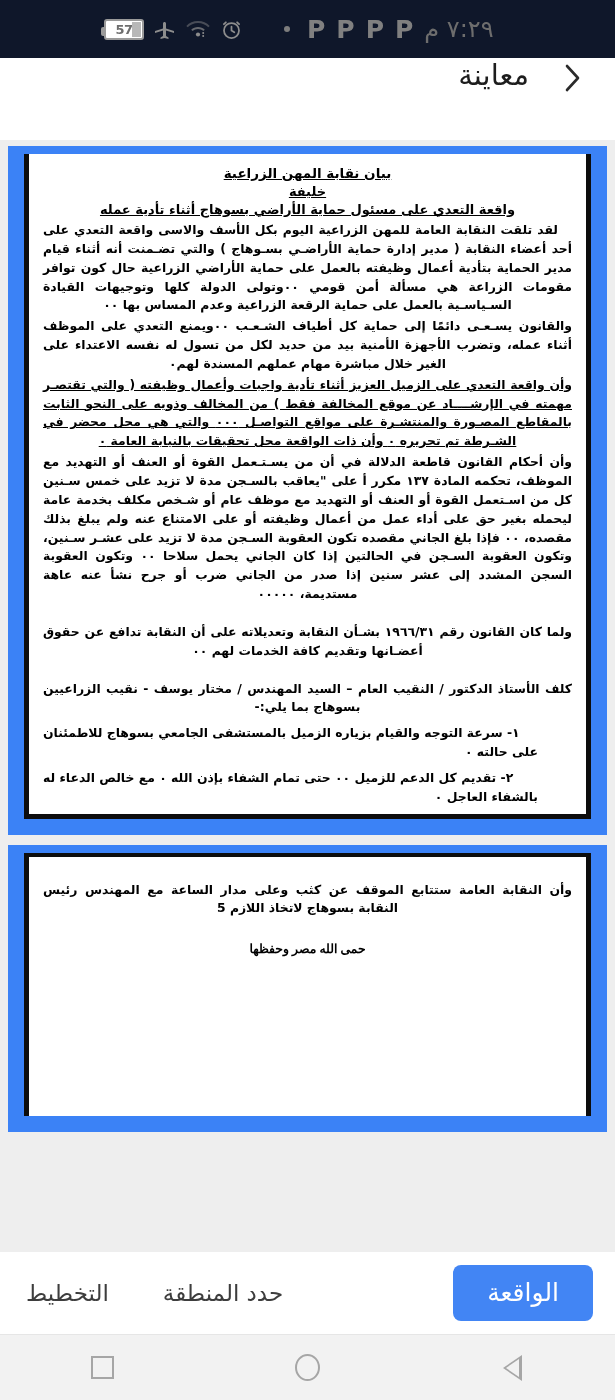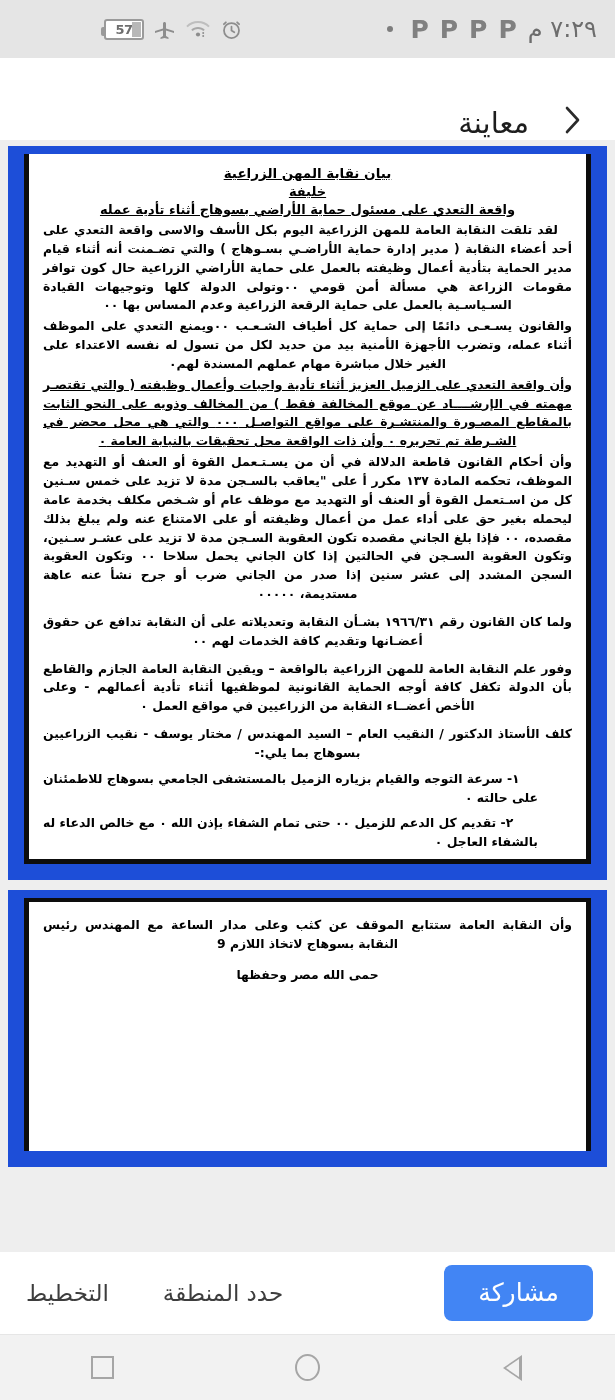--- a/index.html
+++ b/index.html
@@ -18,26 +18,27 @@
     height: 1400px;
     background: #ffffff;
     display: flex;
     flex-direction: column;
   }
 
   
   .status-bar {
     height: 58px;
     flex: 0 0 58px;
-    background: #e5e5e5;
-    display: flex;
-    align-items: center;
-    justify-content: space-between;
+    background: #0f172a;
+    display: flex;
+    align-items: center;
+    justify-content: flex-start;
     padding: 0 18px 0 22px;
     direction: ltr;
+    gap: 40px;
   }
   .status-left {
     display: flex;
     align-items: center;
     gap: 9px;
     padding-left: 82px;
   }
   .status-right {
     display: flex;
     align-items: center;
@@ -103,21 +104,21 @@
     direction: rtl;
     white-space: nowrap;
   }
 
   
   .app-header {
     height: 82px;
     flex: 0 0 82px;
     background: #ffffff;
     display: flex;
-    align-items: flex-end;
+    align-items: flex-start;
     justify-content: flex-start;
     padding: 0 26px;
     gap: 26px;
   }
   .header-title {
     font-size: 29px;
     color: #1d1d1d;
     font-weight: 400;
   }
   .chev-btn {
@@ -128,21 +129,21 @@
 
   
   .doc-scroll {
     flex: 1 1 auto;
     background: #eeeeee;
     padding: 6px 8px 0 8px;
     overflow: hidden;
     position: relative;
   }
   .page-card {
-    background: #1d4ed8;
+    background: #3b82f6;
     margin: 0 auto 10px auto;
     padding: 8px 16px 16px 16px;
     width: 100%;
     position: relative;
   }
   .scan-frame {
     border-left: 5px solid #0d0d0d;
     border-right: 5px solid #0d0d0d;
     border-top: none;
     border-bottom: none;
@@ -187,21 +188,21 @@
   .p {
     font-size: 12.4px;
     line-height: 1.52;
     margin: 0 0 2px 0;
     text-align: justify;
     text-align-last: center;
     font-weight: 600;
     letter-spacing: -0.15px;
   }
   .p.indent { text-indent: 14px; }
-  .p.gap { margin-top: 9px; }
+  .p.gap { margin-top: 19px; }
   .p.u { text-decoration: underline; }
   .p.list {
     text-align: left;
     text-align-last: right;
     padding-right: 34px;
     margin-top: 7px;
   }
   .p.sig {
     text-align: center;
     text-align-last: center;
@@ -356,41 +357,40 @@
       <div class="scan-frame has-bottom">
         <div class="doc">
           <h1 class="t-main">بيان نقابة المهن الزراعية</h1>
           <h2 class="t-sub">خليفة</h2>
           <h3 class="t-third">واقعة التعدي على مسئول حماية الأراضي بسوهاج أثناء تأدية عمله</h3>
           <p class="p indent">لقد تلقت النقابة العامة للمهن الزراعية اليوم بكل الأسف والاسى واقعة التعدي على أحد أعضاء النقابة ( مدير إدارة حماية الأراضـي بسـوهاج ) والتي تضـمنت أنه أثناء قيام مدير الحماية بتأدية أعمال وظيفته بالعمل على حماية الأراضي الزراعية حال كون توافر مقومات الزراعة هي مسألة أمن قومي ٠٠وتولى الدولة كلها وتوجيهات القيادة السـياسـية بالعمل على حماية الرقعة الزراعية وعدم المساس بها ٠٠</p>
           <p class="p">والقانون يسـعـى دائمًا إلى حماية كل أطياف الشـعـب ٠٠ويمنع التعدي على الموظف أثناء عمله، وتضرب الأجهزة الأمنية بيد من حديد لكل من تسول له نفسه الاعتداء على الغير خلال مباشرة مهام عملهم المسندة لهم٠</p>
           <p class="p u">وأن واقعة التعدي على الزميل العزيز أثناء تأدية واجبات وأعمال وظيفته ( والتي تقتصـر مهمته في الإرشــــاد عن موقع المخالفة فقط ) من المخالف وذويه على النحو الثابت بالمقاطع المصـورة والمنتشـرة على مواقع التواصـل ٠٠٠ والتي هي محل محضر في الشـرطة تم تحريره ٠ وأن ذات الواقعة محل تحقيقات بالنيابة العامة ٠</p>
           <p class="p">وأن أحكام القانون قاطعة الدلالة في أن من يسـتـعمل القوة أو العنف أو التهديد مع الموظف، تحكمه المادة ١٣٧ مكرر أ على "يعاقب بالسـجن مدة لا تزيد على خمس سـنين كل من اسـتعمل القوة أو العنف أو التهديد مع موظف عام أو شـخص مكلف بخدمة عامة ليحمله بغير حق على أداء عمل من أعمال وظيفته أو على الامتناع عنه ولم يبلغ بذلك مقصده، ٠٠ فإذا بلغ الجاني مقصده تكون العقوبة السـجن مدة لا تزيد على عشـر سـنين، وتكون العقوبة السـجن في الحالتين إذا كان الجاني يحمل سلاحا ٠٠ وتكون العقوبة السجن المشدد إلى عشر سنين إذا صدر من الجاني ضرب أو جرح نشأ عنه عاهة مستديمة، ٠٠٠٠٠</p>
           <p class="p gap">ولما كان القانون رقم ١٩٦٦/٣١ بشـأن النقابة وتعديلاته على أن النقابة تدافع عن حقوق أعضـانها وتقديم كافة الخدمات لهم ٠٠</p>
-          <p class="p gap">وفور علم النقابة العامة للمهن الزراعية بالواقعة – ويقين النقابة العامة الجازم والقاطع بأن الدولة تكفل كافة أوجه الحماية القانونية لموظفيها أثناء تأدية أعمالهم - وعلى الأخص أعضــاء النقابة من الزراعيين في مواقع العمل ٠</p>
           <p class="p gap">كلف الأستاذ الدكتور / النقيب العام – السيد المهندس / مختار يوسف - نقيب الزراعيين بسوهاج بما يلي:-</p>
           <p class="p list">١- سرعة التوجه والقيام بزياره الزميل بالمستشفى الجامعي بسوهاج للاطمئنان على حالته ٠</p>
           <p class="p list">٢- تقديم كل الدعم للزميل ٠٠ حتى تمام الشفاء بإذن الله ٠ مع خالص الدعاء له بالشفاء العاجل ٠</p>
         </div>
       </div>
     </div>
 
     <div class="page-card">
       <div class="scan-frame has-top">
         <div class="doc page2-pad">
-          <p class="p gap">وأن النقابة العامة ستتابع الموقف عن كثب وعلى مدار الساعة مع المهندس رئيس النقابة بسوهاج لاتخاذ اللازم 9</p>
-          <p class="p sig" style="margin-top:12px;">حمى الله مصر وحفظها</p>
+          <p class="p gap">وأن النقابة العامة ستتابع الموقف عن كثب وعلى مدار الساعة مع المهندس رئيس النقابة بسوهاج لاتخاذ اللازم 5</p>
+          <p class="p sig" style="margin-top:22px;font-family:Liberation Serif, serif;">حمى الله مصر وحفظها</p>
         </div>
       </div>
     </div>
 
   </div>
 
   <div class="bottom-bar">
-    <button class="btn-share">مشاركة</button>
+    <button class="btn-share">الواقعة</button>
     <div class="tool-spacer"></div>
     <div class="tool-link">حدد المنطقة</div>
     <div class="tool-gap"></div>
     <div class="tool-link">التخطيط</div>
   </div>
 
   <div class="nav-bar">
     <div class="nav-btn">
       <span class="nav-sq"></span>
     </div>

